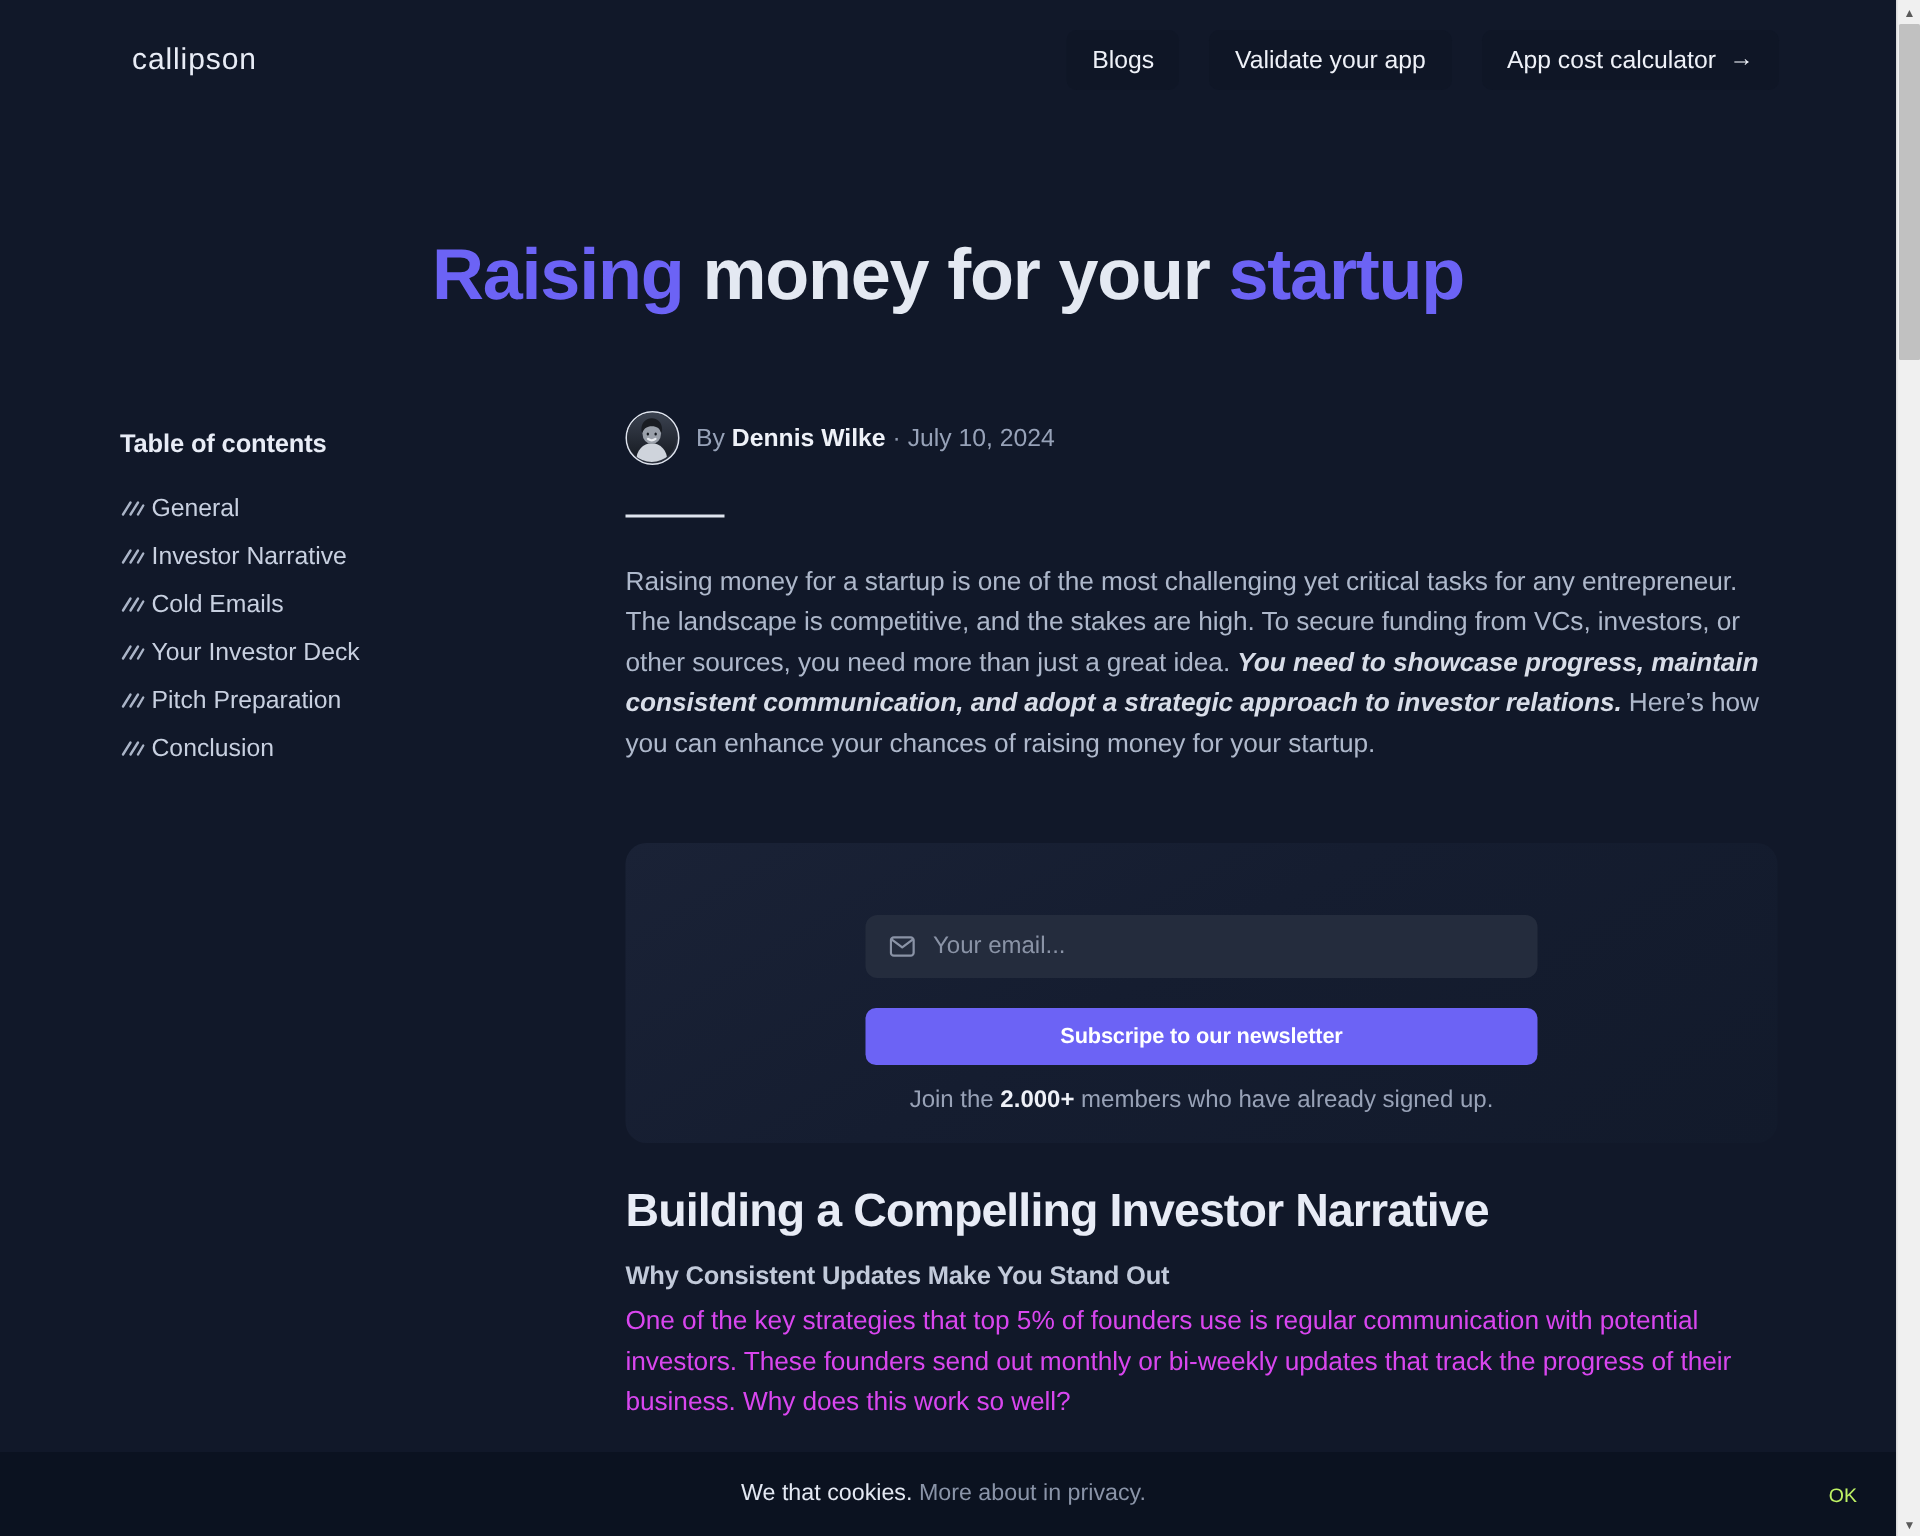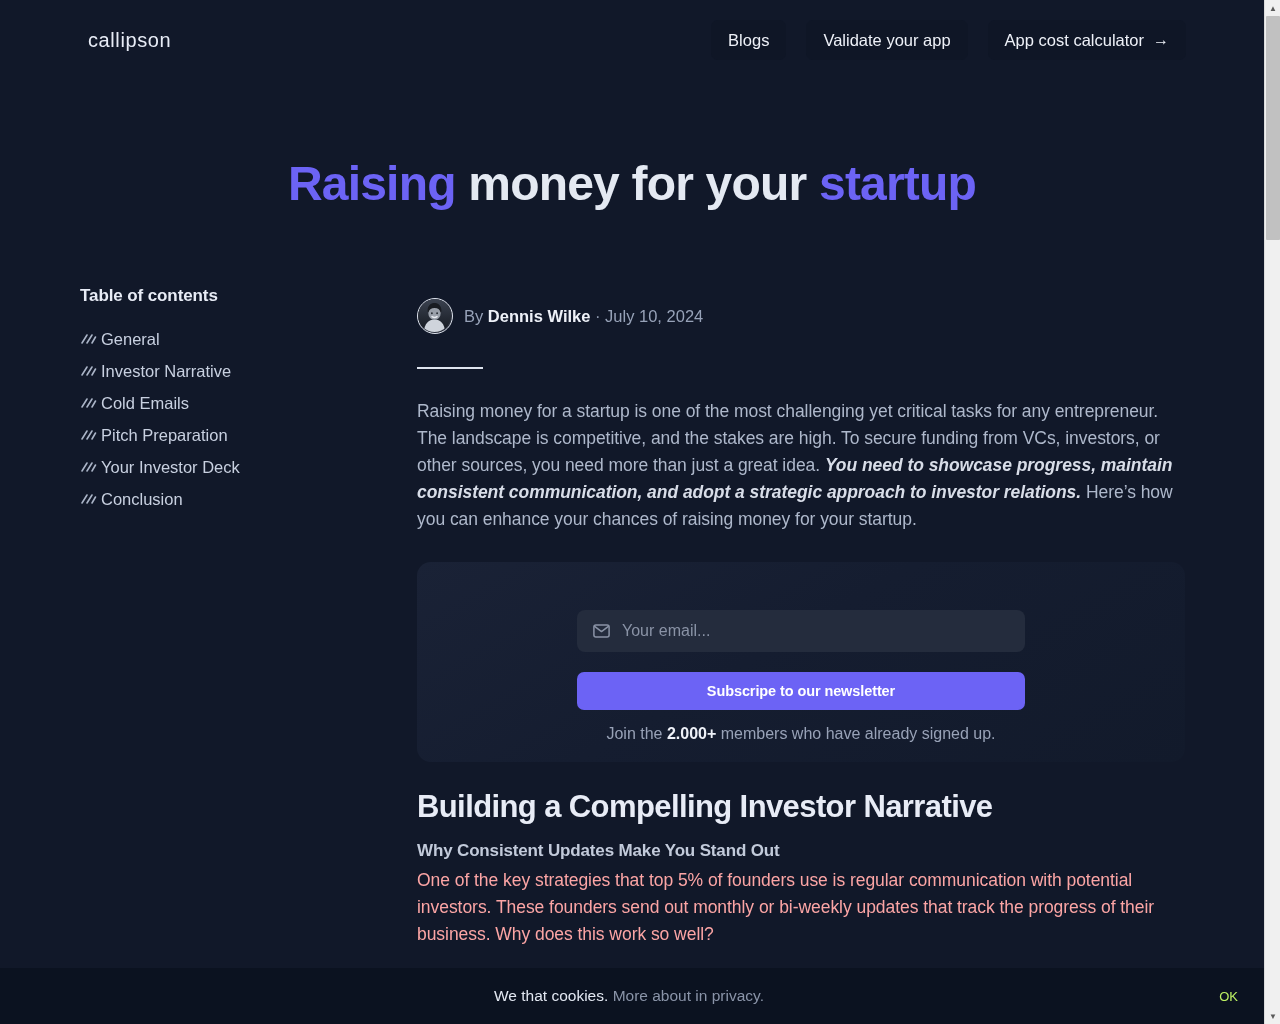--- a/index.html
+++ b/index.html
@@ -72,21 +72,21 @@
   .toc-item {
     display:flex; align-items:center; gap:4px;
     cursor:pointer;
   }
   .toc-item .label {
     font-size:16.5px; color:#c8d0e0; line-height:22px;
   }
   .slash-icon { width:17px; height:14px; flex:0 0 17px; }
 
   .article {
-    position:absolute; left:417px; top:298px; width:768px;
+    position:absolute; left:417px; top:274px; width:768px;
   }
   .byline { display:flex; align-items:center; gap:11px; }
   .avatar {
     width:36px; height:36px; border-radius:50%;
     border:1.5px solid #dfe4ee;
     overflow:hidden; flex:0 0 36px;
     background:#2a2f3c;
     position:relative;
   }
   .avatar svg { display:block; }
@@ -149,21 +149,21 @@
     font-size:31px; font-weight:700; color:#e8ecf6;
     letter-spacing:-0.6px; line-height:42px;
   }
   .section-h3 {
     margin-top:11px;
     font-size:17px; font-weight:700; color:#c2cada;
     letter-spacing:-0.15px; line-height:23px;
   }
   .section-p {
     margin-top:5px;
-    font-size:17.5px; line-height:27px; color:#fca5a5;
+    font-size:17.5px; line-height:27px; color:#d946ef;
     letter-spacing:-0.05px;
   }
 
   
   .cookie-bar {
     position:absolute; left:0; bottom:0;
     width:1264px; height:56px;
     background:#0b1220;
     display:flex; align-items:center;
   }
@@ -265,32 +265,32 @@
       </div>
 
       <div class="toc-item">
         <svg class="slash-icon" viewBox="0 0 17 14">
           <g stroke="#aab4c7" stroke-width="1.6" stroke-linecap="round">
             <line x1="2" y1="11" x2="7" y2="3"></line>
             <line x1="7" y1="11" x2="12" y2="3"></line>
             <line x1="12" y1="11" x2="15.5" y2="5"></line>
           </g>
         </svg>
+        <span class="label">Your Investor Deck</span>
+      </div>
+
+      <div class="toc-item">
+        <svg class="slash-icon" viewBox="0 0 17 14">
+          <g stroke="#aab4c7" stroke-width="1.6" stroke-linecap="round">
+            <line x1="2" y1="11" x2="7" y2="3"></line>
+            <line x1="7" y1="11" x2="12" y2="3"></line>
+            <line x1="12" y1="11" x2="15.5" y2="5"></line>
+          </g>
+        </svg>
         <span class="label">Pitch Preparation</span>
-      </div>
-
-      <div class="toc-item">
-        <svg class="slash-icon" viewBox="0 0 17 14">
-          <g stroke="#aab4c7" stroke-width="1.6" stroke-linecap="round">
-            <line x1="2" y1="11" x2="7" y2="3"></line>
-            <line x1="7" y1="11" x2="12" y2="3"></line>
-            <line x1="12" y1="11" x2="15.5" y2="5"></line>
-          </g>
-        </svg>
-        <span class="label">Your Investor Deck</span>
       </div>
 
       <div class="toc-item">
         <svg class="slash-icon" viewBox="0 0 17 14">
           <g stroke="#aab4c7" stroke-width="1.6" stroke-linecap="round">
             <line x1="2" y1="11" x2="7" y2="3"></line>
             <line x1="7" y1="11" x2="12" y2="3"></line>
             <line x1="12" y1="11" x2="15.5" y2="5"></line>
           </g>
         </svg>

